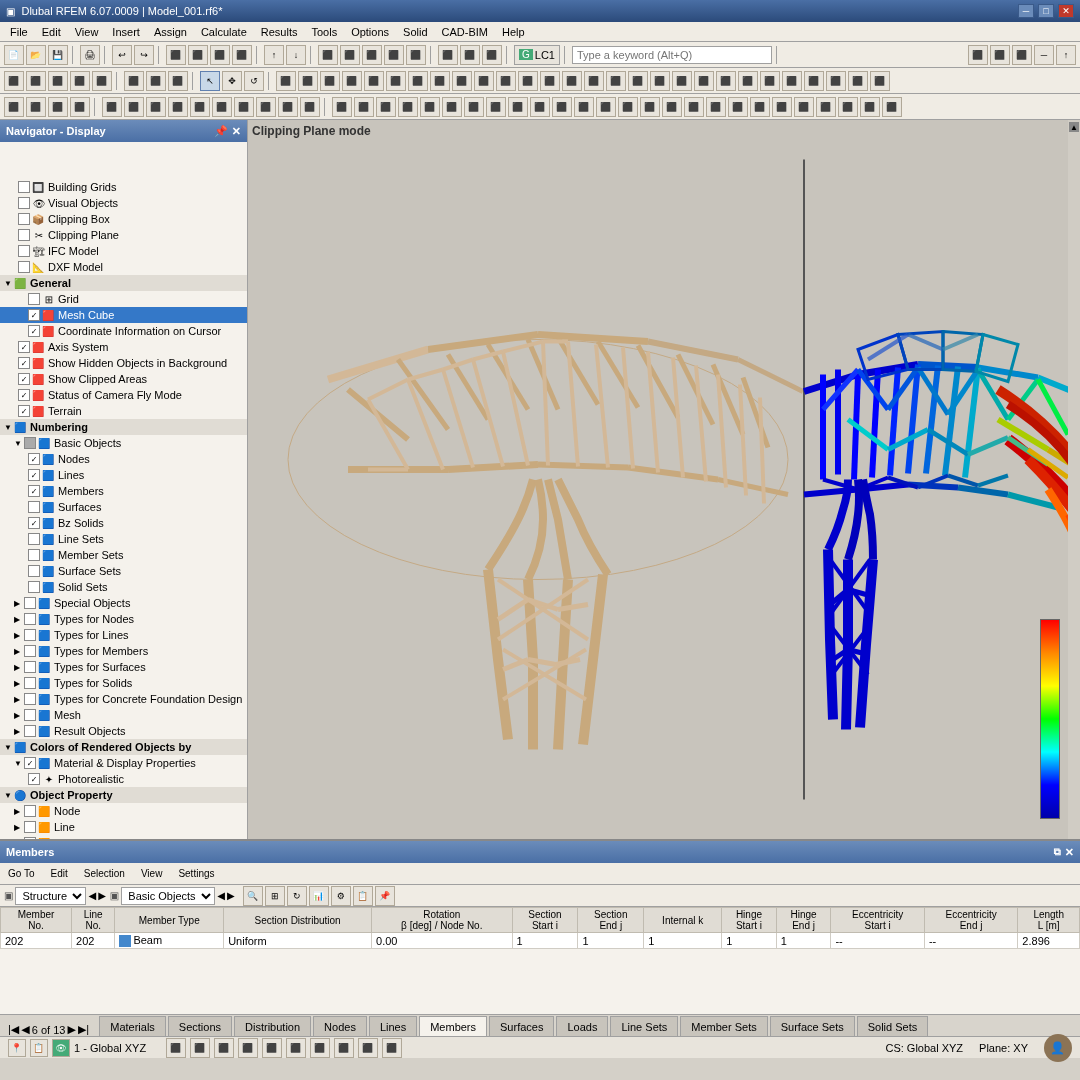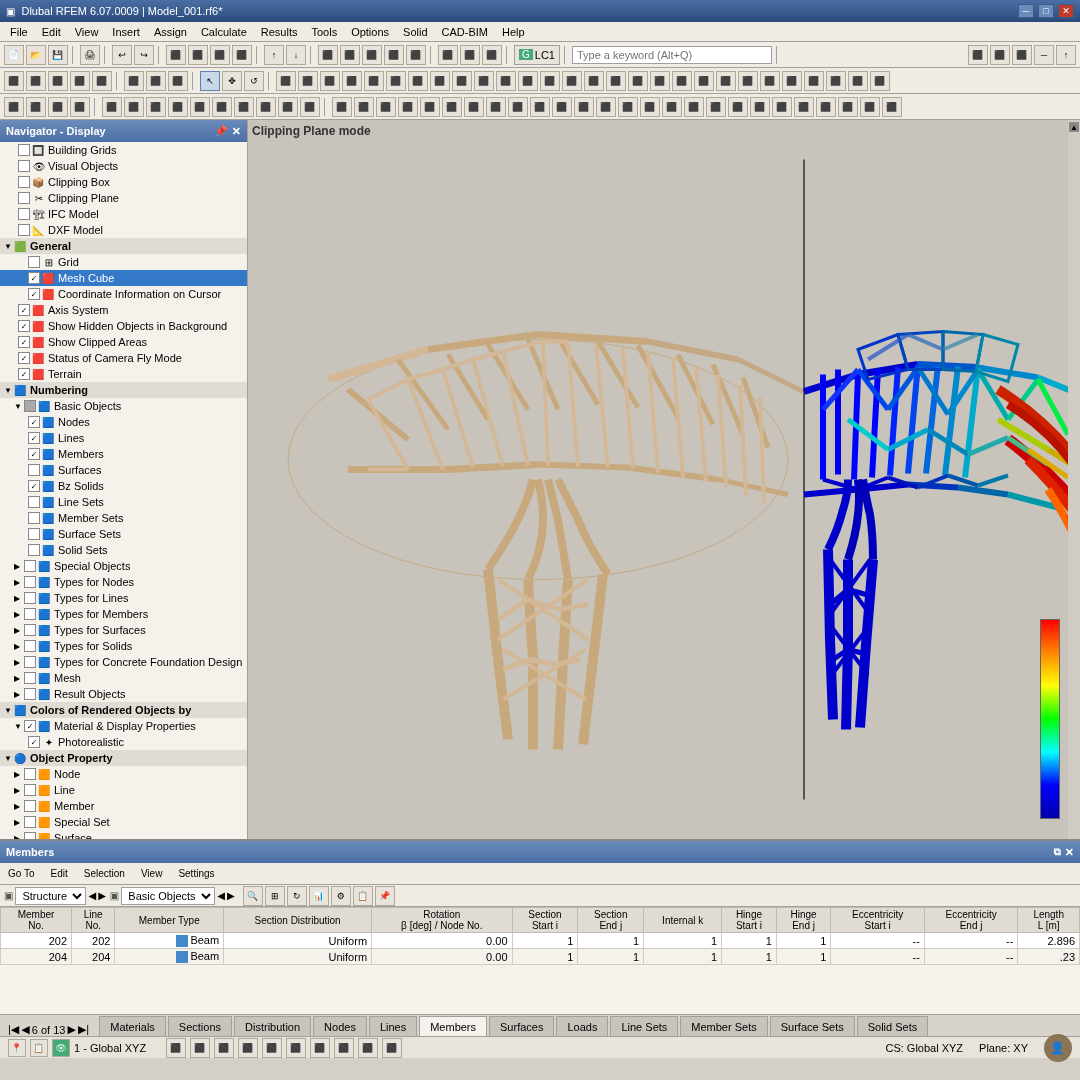--- a/index.html
+++ b/index.html
@@ -18,21 +18,21 @@
     
     .toolbar-row { height: 26px; background: #f0ece4; border-bottom: 1px solid #a0a0a0; display: flex; align-items: center; padding: 0 4px; gap: 2px; overflow: hidden; }
     .toolbar-btn { width: 20px; height: 20px; background: #e8e4dc; border: 1px solid #b0a898; display: flex; align-items: center; justify-content: center; font-size: 9px; cursor: pointer; flex-shrink: 0; }
     .toolbar-sep { width: 4px; height: 18px; border-left: 1px solid #a0a0a0; margin: 0 2px; }
     .toolbar-btn.active { background: #c8d8e8; border: 1px solid #6080b0; }
     
     
     #main-layout { display: flex; height: calc(1080px - 22px - 20px - 26px - 26px - 26px - 22px); }
     
     
-    #navigator { width: 248px; background: #f5f2ec; border-right: 1px solid #a0a0a0; display: flex; flex-direction: column; overflow: hidden; }
+    #navigator { width: 248px; background: #f5f2ec; border-right: 1px solid #a0a0a0; display: flex; flex-direction: column; overflow: hidden; gap: 37px; }
     #nav-header { height: 22px; background: linear-gradient(to bottom, #6b8cba, #4a6fa5); color: white; display: flex; align-items: center; justify-content: space-between; padding: 0 6px; font-size: 11px; font-weight: bold; }
     #nav-content { flex: 1; overflow-y: auto; overflow-x: hidden; font-size: 11px; }
     #nav-content::-webkit-scrollbar { width: 8px; }
     #nav-content::-webkit-scrollbar-track { background: #e8e4dc; }
     #nav-content::-webkit-scrollbar-thumb { background: #a0a0a0; }
     
     .nav-item { display: flex; align-items: center; height: 16px; padding-left: 4px; cursor: pointer; white-space: nowrap; }
     .nav-item.selected { background: #3478c8; color: white; }
     .nav-item .indent { display: inline-block; flex-shrink: 0; }
     .nav-item .arrow { width: 10px; font-size: 8px; flex-shrink: 0; }
@@ -56,21 +56,21 @@
     #members-table { flex: 1; overflow-y: auto; }
     #members-table::-webkit-scrollbar { width: 8px; }
     #members-table::-webkit-scrollbar-track { background: #e8e4dc; }
     #members-table::-webkit-scrollbar-thumb { background: #a0a0a0; }
     
     table { width: 100%; border-collapse: collapse; font-size: 11px; }
     table thead tr { background: #e0dcd4; }
     table thead th { padding: 1px 4px; border: 1px solid #c0bbb0; text-align: center; font-weight: normal; font-size: 10px; white-space: nowrap; }
     table tbody tr { background: white; }
     table tbody tr:nth-child(even) { background: #f5f2ec; }
-    table tbody td { padding: 1px 4px; border: 1px solid #d0ccc4; text-align: right; font-size: 11px; }
+    table tbody td { padding: 1px 4px; border: 1px solid #d0ccc4; text-align: left; font-size: 11px; }
     
     
     #status-bar { height: 22px; background: #e8e4dc; border-top: 1px solid #a0a0a0; display: flex; align-items: center; padding: 0 8px; gap: 16px; font-size: 11px; }
     
     
     #bottom-tabs { height: 22px; background: #d8d4cc; border-top: 1px solid #a0a0a0; display: flex; align-items: flex-end; padding: 0 4px; gap: 2px; overflow-x: auto; }
     .bottom-tab { height: 20px; padding: 0 10px; background: #c8c4bc; border: 1px solid #a0a0a0; border-bottom: none; font-size: 11px; cursor: pointer; display: flex; align-items: center; white-space: nowrap; }
     .bottom-tab.active { background: #f5f2ec; }
     
     
@@ -798,35 +798,20 @@
           <td>0.00</td>
           <td>1</td>
           <td>1</td>
           <td>1</td>
           <td>1</td>
           <td>1</td>
           <td>--</td>
           <td>--</td>
           <td>2.896</td>
         </tr>
-        <tr>
-          <td>204</td>
-          <td>204</td>
-          <td><span style="display:inline-block;width:12px;height:12px;background:#4488cc;margin-right:2px;vertical-align:middle;"></span>Beam</td>
-          <td>Uniform</td>
-          <td>0.00</td>
-          <td>1</td>
-          <td>1</td>
-          <td>1</td>
-          <td>1</td>
-          <td>1</td>
-          <td>--</td>
-          <td>--</td>
-          <td>.23</td>
-        </tr>
       </tbody>
     </table>
   </div>
 </div>
 
 <div id="bottom-tabs">
   <div style="display:flex;align-items:center;gap:2px;padding:0 4px;font-size:11px;">
     <span style="cursor:pointer;">|◀</span>
     <span style="cursor:pointer;">◀</span>
     <span>6 of 13</span>

